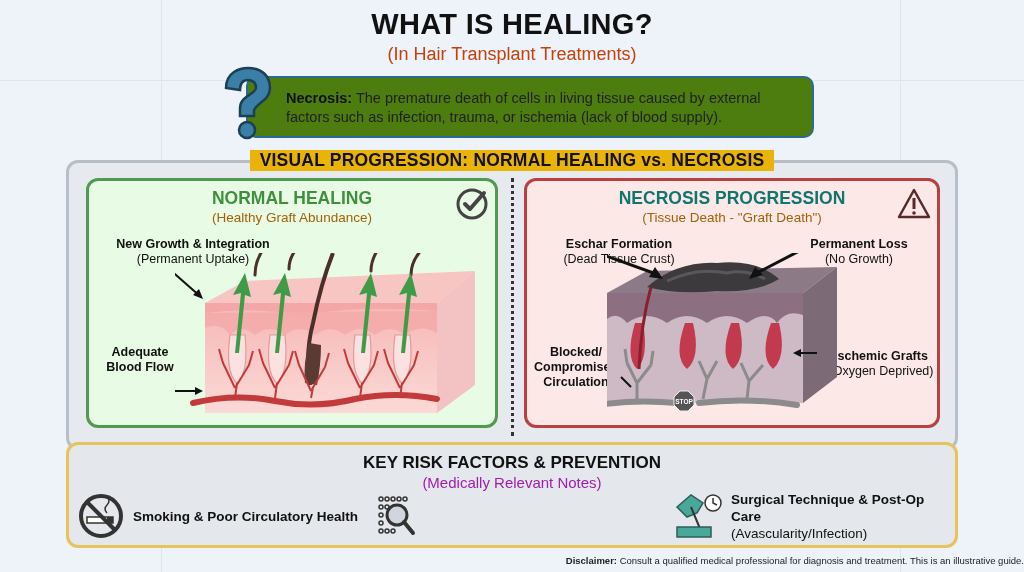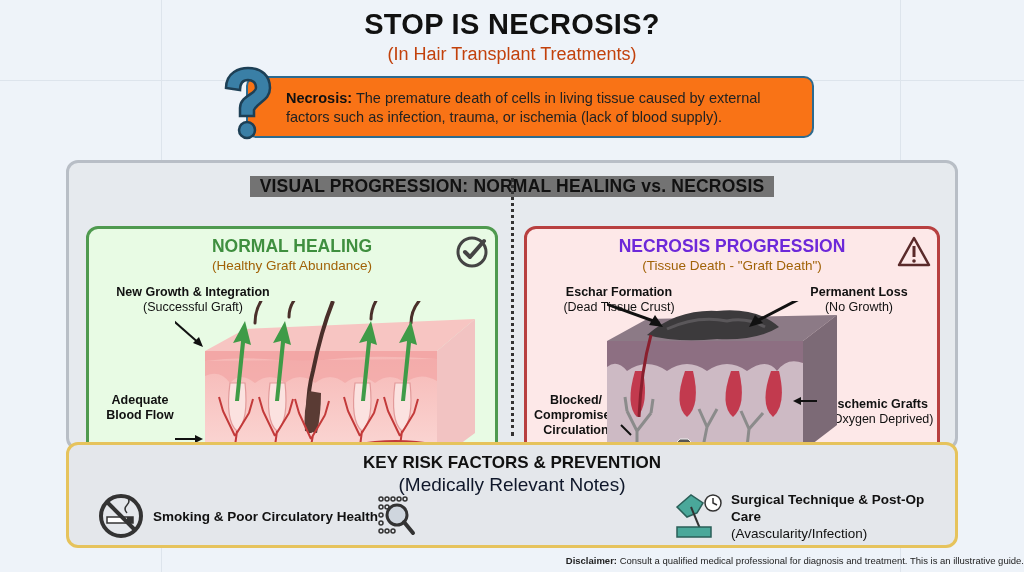--- a/index.html
+++ b/index.html
@@ -17,84 +17,84 @@
     position: absolute; top: 8px; left: 0; width: 100%;
     text-align: center; font-size: 29px; font-weight: 700; letter-spacing: 0.3px;
   }
   .subtitle {
     position: absolute; top: 44px; left: 0; width: 100%;
     text-align: center; font-size: 18px; color: #c2410c;
   }
 
   .def-box {
     position: absolute; left: 246px; top: 76px; width: 568px; height: 62px;
-    border: 2.5px solid #2d6a8f; border-radius: 10px; background: #f97316;
+    border: 2.5px solid #2d6a8f; border-radius: 10px; background: #4d7c0f;
     padding: 11px 10px 0 38px; font-size: 14.5px; line-height: 19px; color: #222;
   }
   .def-box b { color: #111; }
   .qmark {
     position: absolute; left: 218px; top: 66px; width: 56px; height: 76px;
   }
 
   .prog-frame {
     position: absolute; left: 66px; top: 160px; width: 892px; height: 290px;
     border: 3px solid #b8bec6; border-radius: 12px; background: #e6eaee;
   }
   .prog-title {
     position: absolute; top: 150px; left: 0; width: 100%; text-align: center;
   }
   .prog-title span {
-    display: inline-block; background: #737373; padding: 0 10px;
-    font-size: 17.5px; font-weight: 700; letter-spacing: 0.2px; margin-top: 26px;
+    display: inline-block; background: #eab308; padding: 0 10px;
+    font-size: 17.5px; font-weight: 700; letter-spacing: 0.2px;
   }
 
   .panel {
-    position: absolute; top: 178px; height: 250px; border-radius: 12px; margin-top: 48px;
+    position: absolute; top: 178px; height: 250px; border-radius: 12px;
   }
   .panel.green { left: 86px; width: 412px; border: 3px solid #4f9a4f; background: #e8fbe4; }
   .panel.red { left: 524px; width: 416px; border: 3px solid #b84040; background: #fde8e8; }
 
   .panel-head { position: absolute; top: 7px; left: 0; width: 100%; text-align: center; font-size: 17.5px; font-weight: 700; }
   .panel.green .panel-head { color: #3f8f3f; }
-  .panel.red .panel-head { color: #6d28d9; }
+  .panel.red .panel-head { color: #0f766e; }
   .panel-sub { position: absolute; top: 29px; left: 0; width: 100%; text-align: center; font-size: 13.5px; color: #a16207; }
   .panel-icon { position: absolute; top: 6px; width: 34px; height: 34px; }
 
   .divider {
     position: absolute; left: 511px; top: 178px; height: 258px; width: 0;
     border-left: 3px dotted #333;
   }
 
   .lbl { position: absolute; font-size: 12.5px; line-height: 15px; color: #111; text-align: center; }
   .lbl b { font-weight: 700; }
 
   .illus { position: absolute; }
 
   .risk-box {
     position: absolute; left: 66px; top: 442px; width: 892px; height: 106px;
     border: 3px solid #e6c35c; border-radius: 12px; background: #e4e7eb;
   }
   .risk-title { position: absolute; top: 8px; left: 0; width: 100%; text-align: center; font-size: 17px; font-weight: 700; }
-  .risk-sub { position: absolute; top: 29px; left: 0; width: 100%; text-align: center; font-size: 19px; color: #0f172a; }
+  .risk-sub { position: absolute; top: 29px; left: 0; width: 100%; text-align: center; font-size: 15px; color: #a21caf; }
   .risk-item { position: absolute; top: 48px; height: 46px; display: flex; align-items: center; }
   .risk-item .ricon { width: 52px; height: 46px; flex: none; }
   .risk-text { margin-left: 4px; font-size: 13.5px; line-height: 17px; }
   .risk-text .t { font-weight: 700; }
 
   .disclaimer { position: absolute; top: 555px; left: 0; width: 100%; text-align: right; font-size: 9.5px; color: #222; }
   .disclaimer b { font-weight: 700; }
 </style>
 </head>
 <body>
 
 <div class="gridline-h" style="top:80px"></div>
 <div class="gridline-v" style="left:161px"></div>
 <div class="gridline-v" style="left:900px"></div>
 
-<div class="title">STOP IS NECROSIS?</div>
+<div class="title">WHAT IS HEALING?</div>
 <div class="subtitle">(In Hair Transplant Treatments)</div>
 
 <div class="def-box">
   <b>Necrosis:</b>
   <span>The premature death of cells in living tissue caused by external factors such as infection, trauma, or ischemia (lack of blood supply).</span>
 </div>
 <svg class="qmark" viewBox="0 0 56 76">
   <path d="M8 22 C8 6 22 2 30 2 C44 2 52 10 52 22 C52 34 40 36 36 44 L36 50 L22 50 L22 42 C22 30 38 28 38 22 C38 16 34 14 30 14 C24 14 22 18 22 24 Z" fill="#3a7fa6" stroke="#1d3f55" stroke-width="2.5"></path>
   <circle cx="29" cy="64" r="8" fill="#3a7fa6" stroke="#1d3f55" stroke-width="2.5"></circle>
 </svg>
@@ -104,21 +104,21 @@
 
 <div class="panel green">
   <div class="panel-head">NORMAL HEALING</div>
   <div class="panel-sub">(Healthy Graft Abundance)</div>
   <svg class="panel-icon" style="right:6px" viewBox="0 0 34 34">
     <circle cx="17" cy="17" r="14" fill="none" stroke="#444" stroke-width="3"></circle>
     <path d="M10 17 L15 22 L29 6" fill="none" stroke="#444" stroke-width="4" stroke-linecap="round" stroke-linejoin="round"></path>
   </svg>
 
   <div class="lbl" style="left:14px;top:56px;width:180px">
-    <b>New Growth &amp; Integration</b><br><span>(Successful Graft)</span>
+    <b>New Growth &amp; Integration</b><br><span>(Permanent Uptake)</span>
   </div>
   <div class="lbl" style="left:16px;top:164px;width:70px;font-weight:700">Adequate Blood Flow</div>
 
   <svg class="illus" style="left:86px;top:72px" width="310" height="170" viewBox="0 0 310 170">
     <defs>
       <linearGradient id="gSkin" x1="0" y1="0" x2="0" y2="1">
         <stop offset="0" stop-color="#f6b7b5"></stop>
           <stop offset="1" stop-color="#fbd9d6"></stop>
       </linearGradient>
     </defs>
@@ -234,21 +234,21 @@
       <path d="M73 138 L81 138 L87 144 L87 152 L81 158 L73 158 L67 152 L67 144 Z" fill="#555" stroke="#eee" stroke-width="1"></path>
       <text x="77" y="151" text-anchor="middle" font-size="6.5" font-weight="700" fill="#fff" font-family="Liberation Sans, sans-serif">STOP</text>
     </g>
   </svg>
 </div>
 
 <div class="risk-box">
   <div class="risk-title">KEY RISK FACTORS &amp; PREVENTION</div>
   <div class="risk-sub">(Medically Relevant Notes)</div>
 
-  <div class="risk-item" style="left:28px">
+  <div class="risk-item" style="left:8px">
     <svg class="ricon" viewBox="0 0 52 46">
       <circle cx="24" cy="23" r="20" fill="#e4e7eb" stroke="#333" stroke-width="4"></circle>
       <rect x="10" y="24" width="26" height="6" fill="#fff" stroke="#333" stroke-width="1.5"></rect>
       <rect x="30" y="24" width="6" height="6" fill="#333"></rect>
       <path d="M30 20 Q26 16 30 12 Q34 8 30 4" stroke="#333" stroke-width="1.5" fill="none"></path>
       <path d="M10 9 L38 37" stroke="#333" stroke-width="4"></path>
     </svg>
     <div class="risk-text">
       <div class="t">Smoking &amp; Poor Circulatory Health</div>
     </div>

